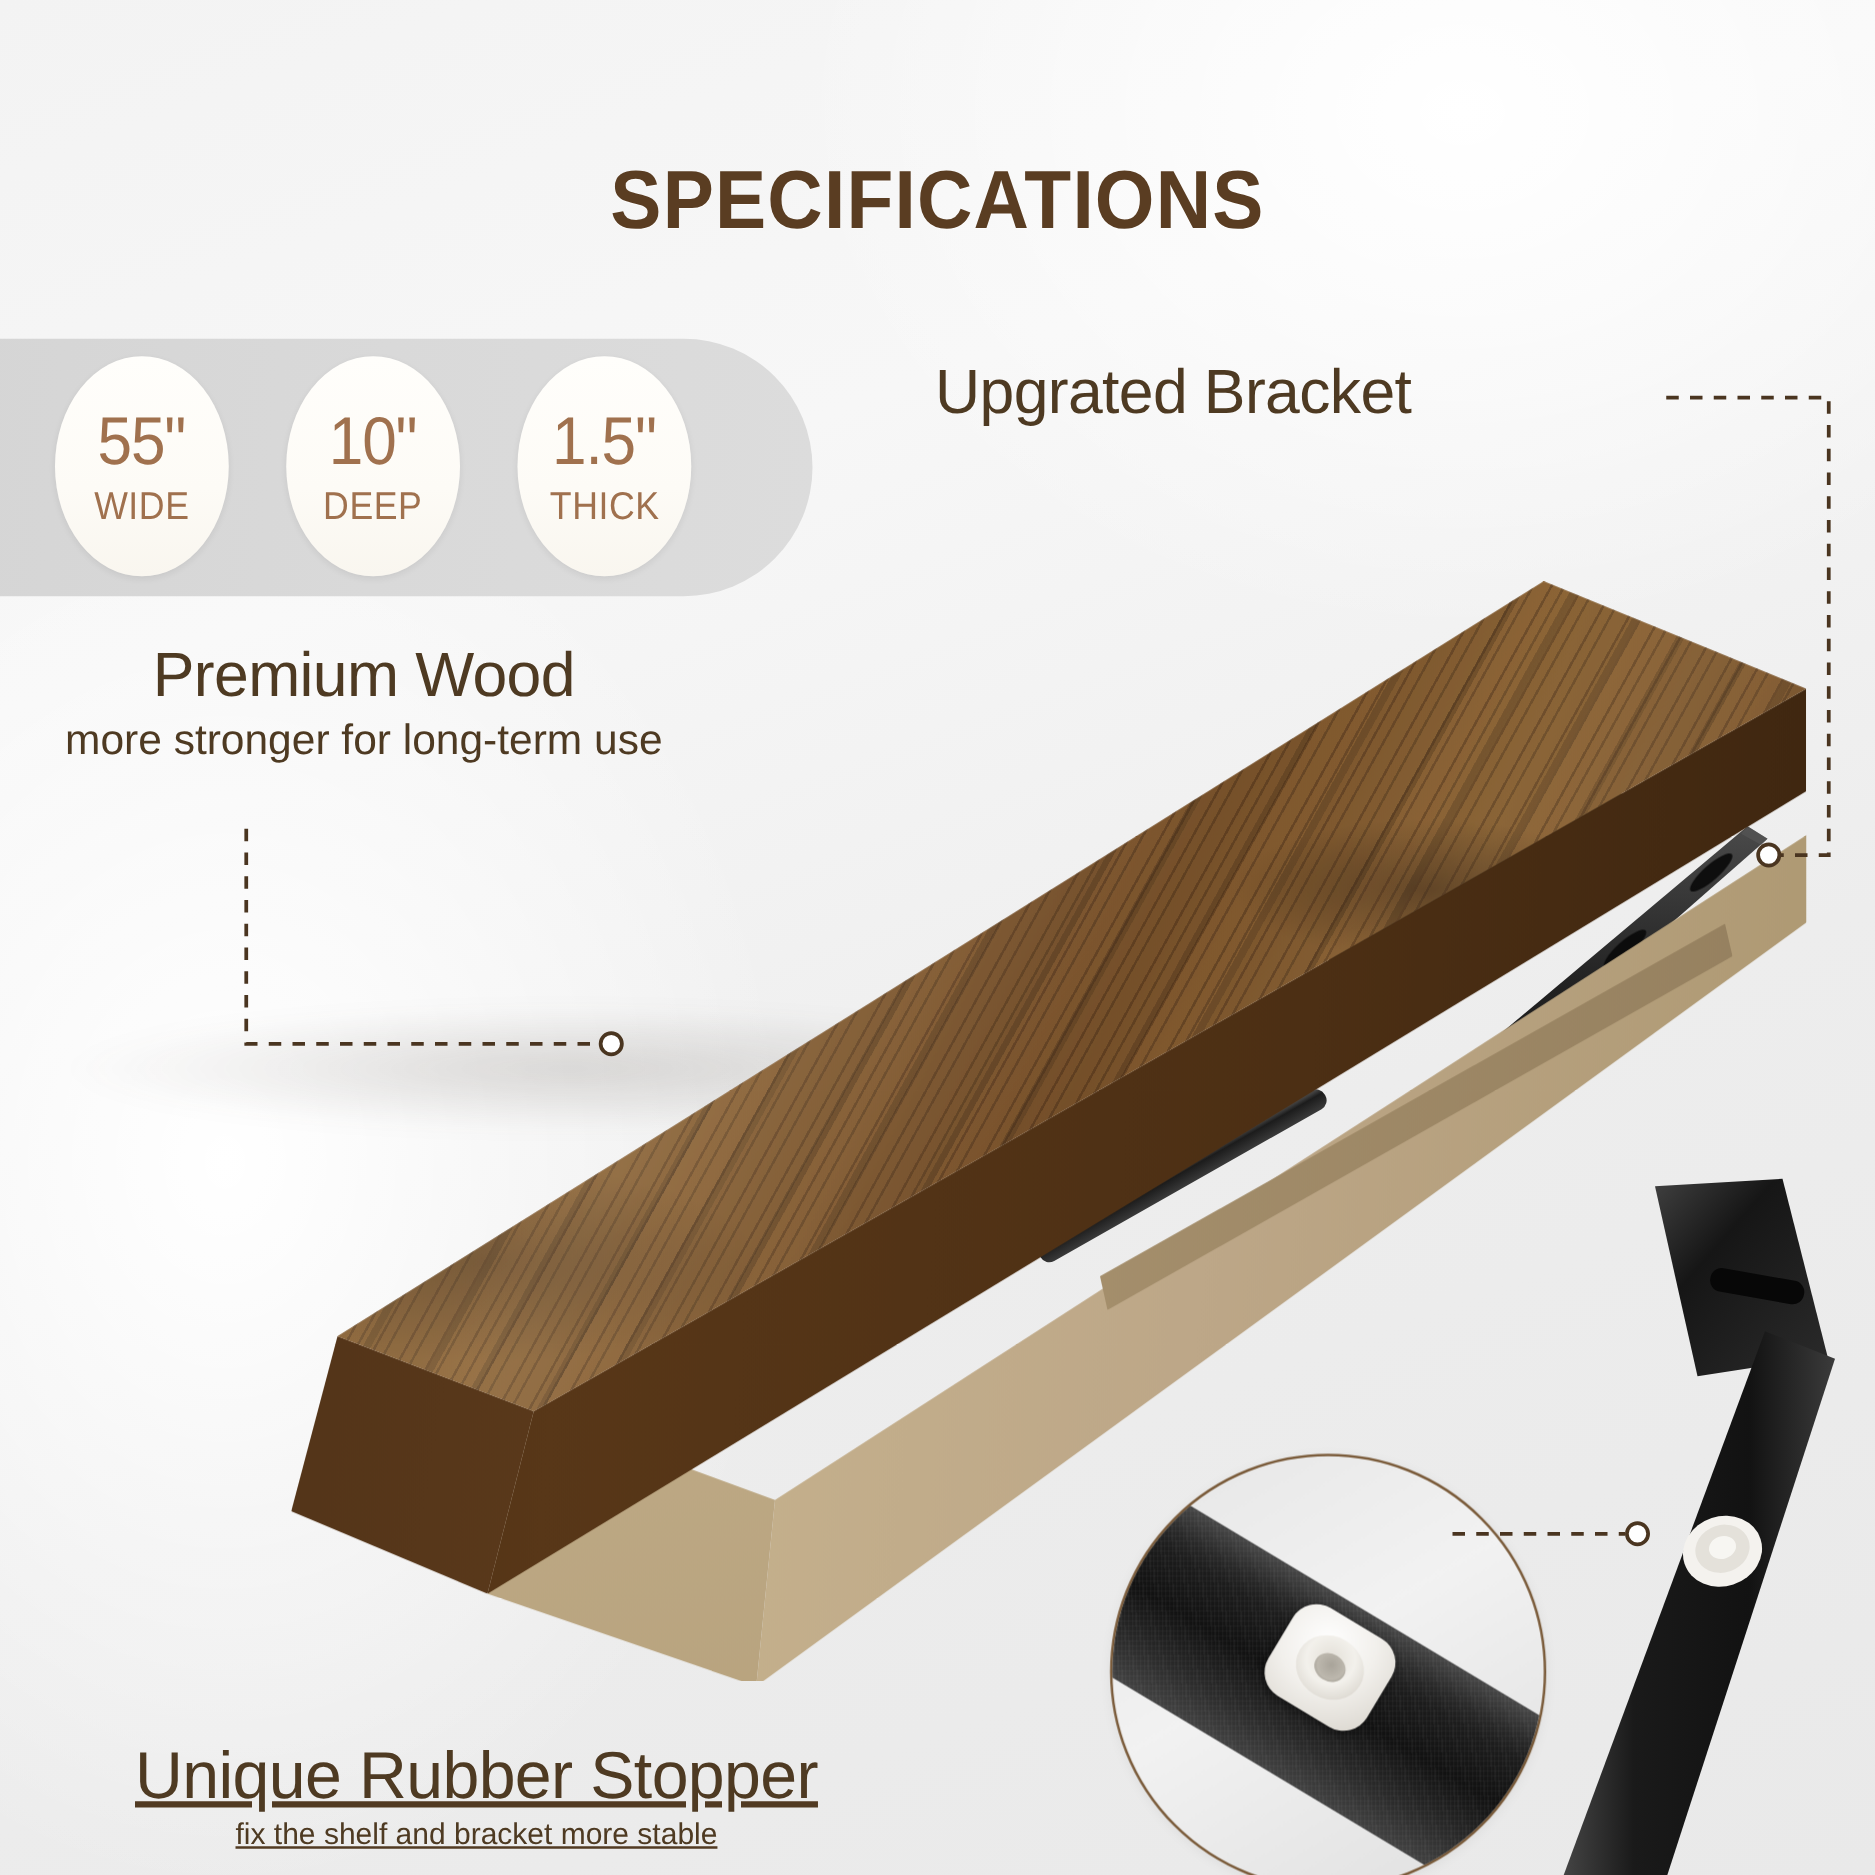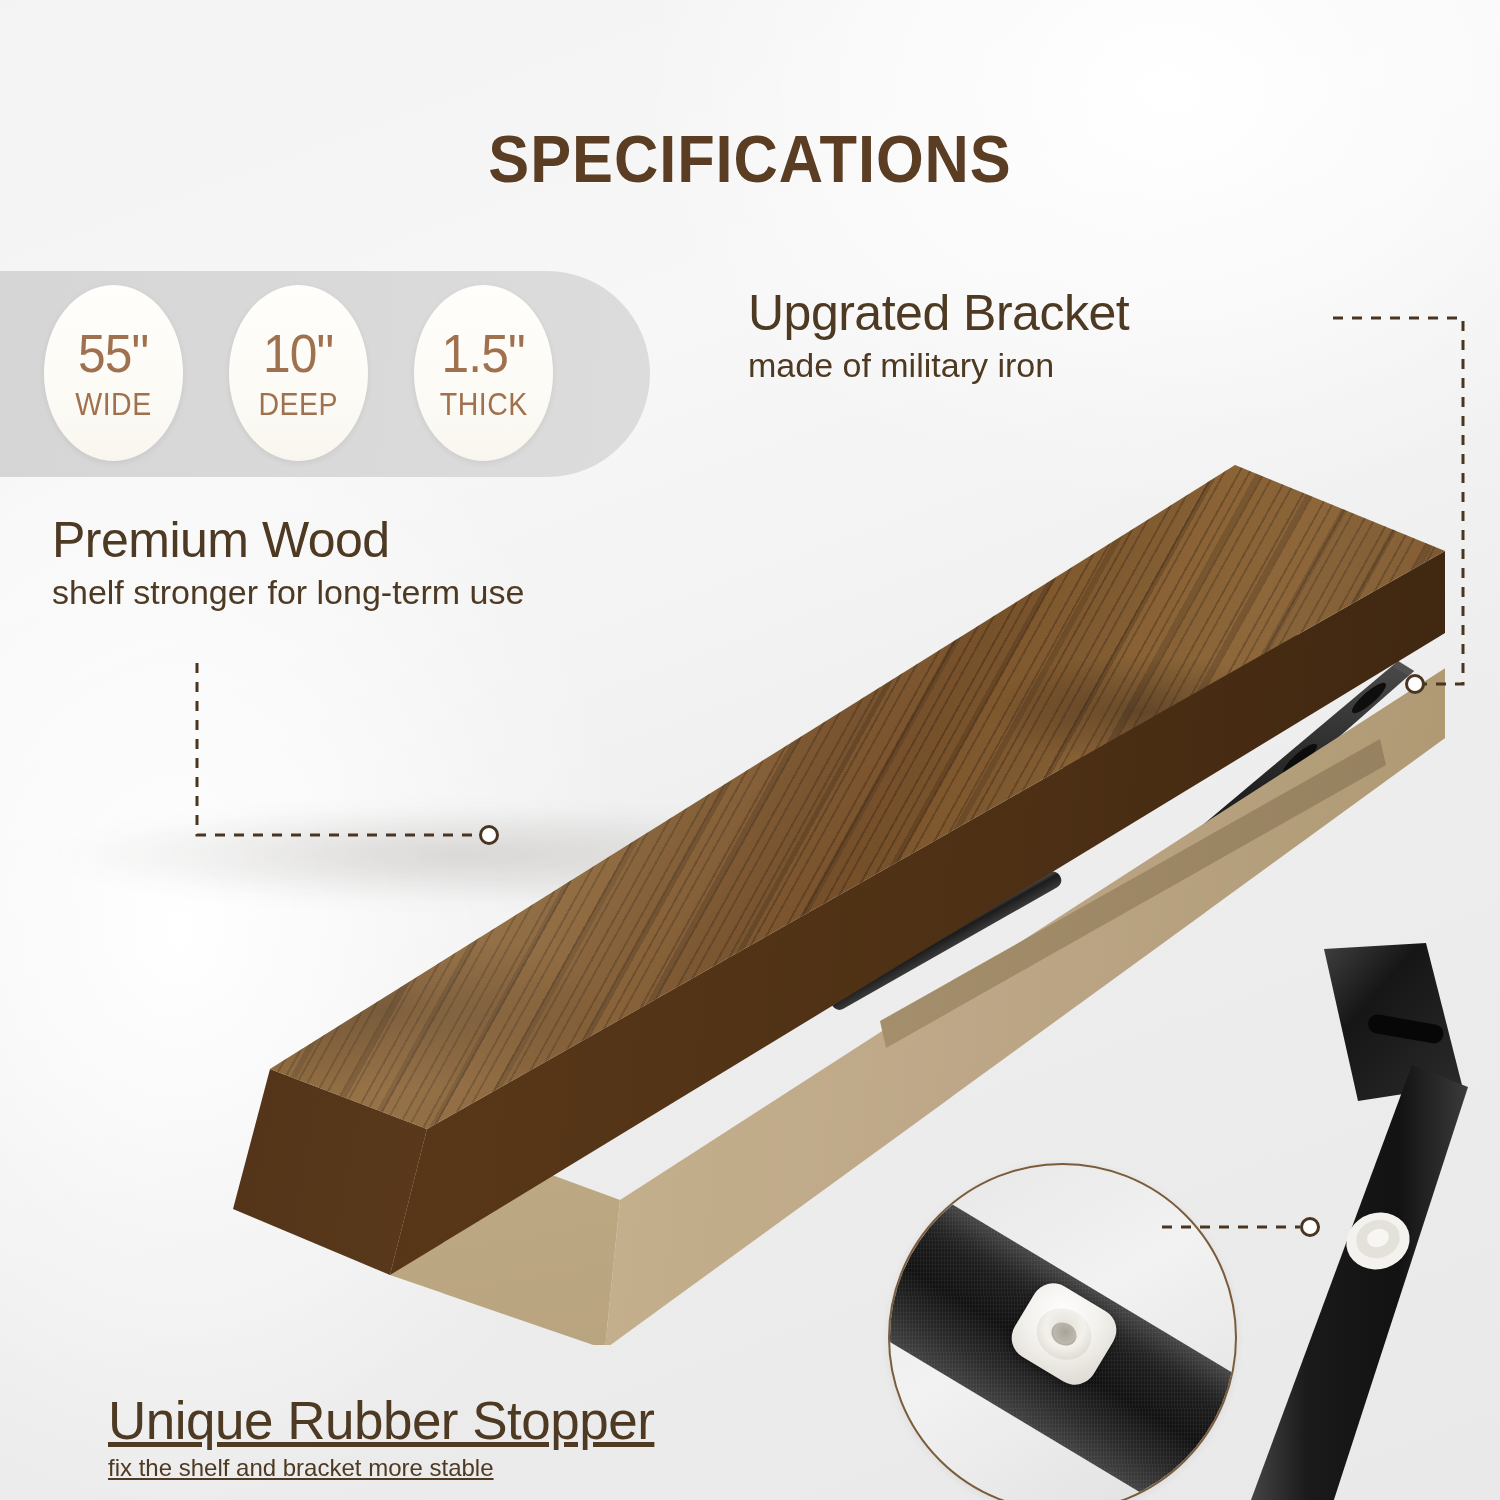--- a/index.html
+++ b/index.html
@@ -43,21 +43,21 @@
   .badge-value{
     font-size:54px;font-weight:400;line-height:1;letter-spacing:-1px;
     transform:scaleX(.92);white-space:nowrap;
   }
   .badge-label{
     font-size:31px;font-weight:400;line-height:1;margin-top:9px;
     transform:scaleX(.92);white-space:nowrap;letter-spacing:.5px;
   }
 
   
-  .callout{position:absolute;color:#513a22;}
+  .callout{position:absolute;color:#513a22;text-align:center;}
   .callout .c-title{
     font-size:50px;font-weight:400;line-height:1.06;letter-spacing:-.5px;
     color:#4e3a22;white-space:nowrap;
   }
   .callout .c-sub{
     font-size:34px;font-weight:400;line-height:1.12;margin-top:6px;
     color:#4e3a22;white-space:nowrap;
   }
   #callout-bracket{left:748px;top:252px;}
   #callout-wood{left:52px;top:479px;}
@@ -317,26 +317,25 @@
 
     <path d="M1333 283 L1463 283 L1463 649 L1424 649" fill="none" stroke="#4A3520" stroke-width="3" stroke-dasharray="10 9"></path>
     <circle cx="1415" cy="649" r="8.5" fill="#ffffff" stroke="#4A3520" stroke-width="3"></circle>
 
     <path d="M1162 1192 L1300 1192" fill="none" stroke="#4A3520" stroke-width="3" stroke-dasharray="10 9"></path>
     <circle cx="1310" cy="1192" r="8.5" fill="#ffffff" stroke="#4A3520" stroke-width="3"></circle>
   </svg>
 
   <div class="callout" id="callout-bracket">
     <div class="c-title">Upgrated Bracket</div>
-    <div class="c-sub">made of military iron</div>
   </div>
 
   <div class="callout" id="callout-wood">
     <div class="c-title">Premium Wood</div>
-    <div class="c-sub">shelf stronger for long-term use</div>
+    <div class="c-sub">more stronger for long-term use</div>
   </div>
 
   <div class="callout" id="callout-stopper">
     <div class="c-title">Unique Rubber Stopper</div>
     <div class="c-sub">fix the shelf and bracket more stable</div>
   </div>
 
 </div>
 
 </body></html>

